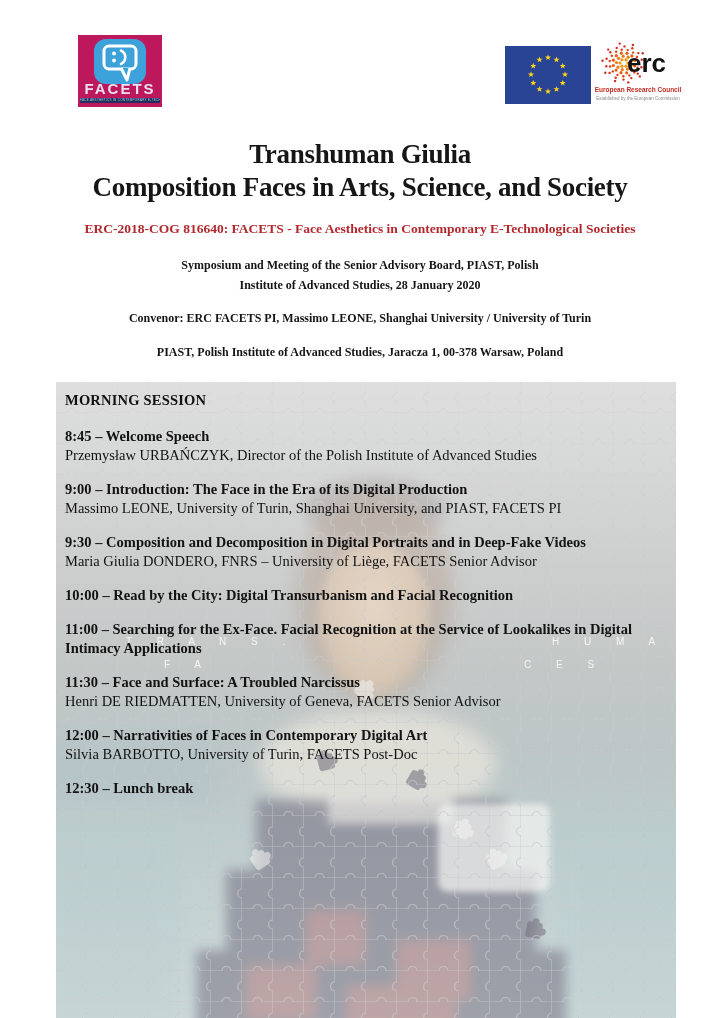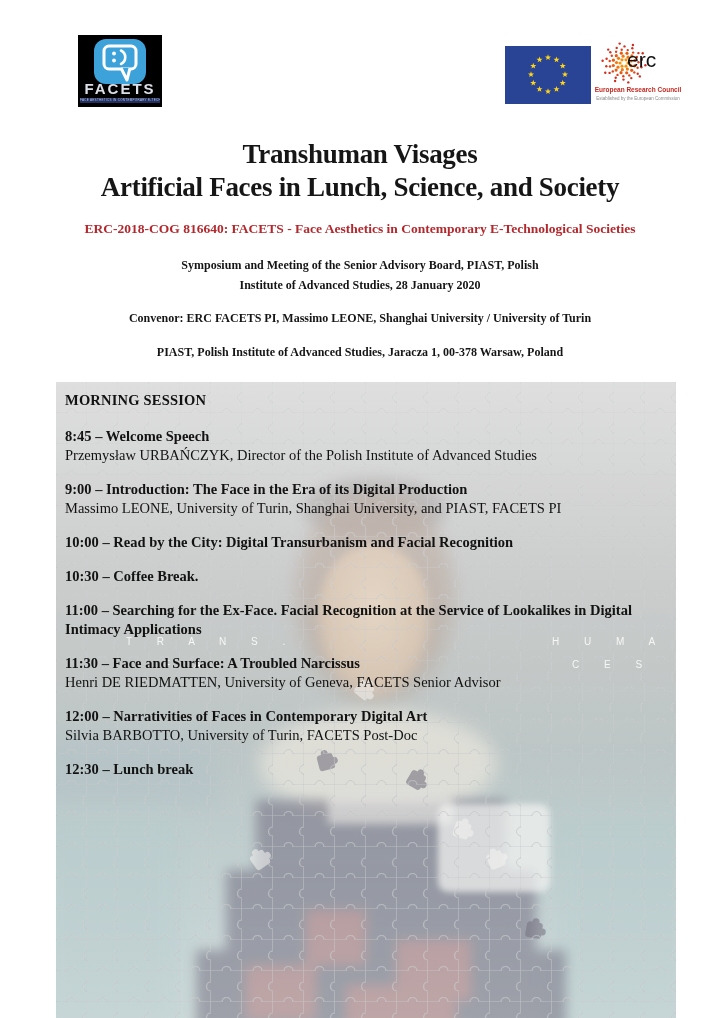--- a/index.html
+++ b/index.html
@@ -1,34 +1,34 @@
 <!DOCTYPE html>
 <html><head>
 <meta charset="utf-8">
 <style>
   * { margin:0; padding:0; box-sizing:border-box; }
   html,body { width:720px; height:1018px; background:#ffffff; overflow:hidden; }
   body { position:relative; font-family:"Liberation Serif", serif; color:#141414; }
 
   
-  .logo-facets { position:absolute; left:78px; top:35px; width:84px; height:72px; background:#000000; }
+  .logo-facets { position:absolute; left:78px; top:35px; width:84px; height:72px; background:#be185d; }
   .fl-square { position:absolute; left:16px; top:4px; width:52px; height:45px; border-radius:12px; background:#3ea2da; }
   .fl-square svg { position:absolute; left:0; top:0; }
   .fl-text { position:absolute; left:0; top:45px; width:100%; text-align:center;
              font-family:"Liberation Sans", sans-serif; font-weight:bold; font-size:15px;
              letter-spacing:2px; color:#eef2fb; opacity:.92; }
   .fl-bar { position:absolute; left:2px; right:2px; top:63px; height:5px; background:#223060;
             overflow:hidden; line-height:5px; white-space:nowrap; font-family:"Liberation Sans", sans-serif;
             font-size:3px; letter-spacing:.3px; color:#b9c4e8; text-align:center; }
 
   .logo-eu { position:absolute; left:505px; top:46px; width:86px; height:58px; background:#2a4495; }
   .logo-erc { position:absolute; left:594px; top:41px; width:88px; height:68px; }
   .erc-dots { position:absolute; left:0; top:0; }
   .erc-text { position:absolute; left:33px; top:7px; font-family:"Liberation Sans", sans-serif;
-              font-weight:normal; font-size:21px; color:#111; }
+              font-weight:bold; font-size:26px; color:#111; }
   .erc-caption { position:absolute; left:0; top:45px; width:100%; text-align:center;
                  font-family:"Liberation Sans", sans-serif; font-weight:bold; font-size:6.5px; color:#c22a21; }
   .erc-subcaption { position:absolute; left:0; top:55px; width:100%; text-align:center;
                     font-family:"Liberation Sans", sans-serif; font-size:4.5px; color:#8a8a8a; }
 
   
   .main-title { position:absolute; left:0; top:138px; width:100%; text-align:center;
                 font-weight:bold; font-size:27px; line-height:33px; color:#161616; letter-spacing:-0.3px; }
   .project-line { position:absolute; left:0; top:221px; width:100%; text-align:center;
                   font-weight:bold; font-size:13.5px; color:#b3282d; }
@@ -81,21 +81,21 @@
   .puzzle-grid { position:absolute; left:0; top:0; z-index:2; }
   .wash { position:absolute; inset:0; z-index:3;
           background:linear-gradient(180deg, rgba(255,255,255,.40) 0%, rgba(255,255,255,.33) 16%,
                       rgba(255,255,255,.26) 38%, rgba(255,255,255,.20) 62%, rgba(255,255,255,.26) 100%); }
 
   .watermark { position:absolute; z-index:4; font-family:"Liberation Sans", sans-serif; font-weight:normal;
                font-size:10px; letter-spacing:11px; color:rgba(255,255,255,.85); white-space:nowrap; }
   .wm1 { left:70px;  top:254px; }
   .wm2 { left:496px; top:254px; }
   .wm3 { left:108px; top:277px; }
-  .wm4 { left:516px; top:277px; }
+  .wm4 { left:468px; top:277px; }
 
   .sched { position:absolute; inset:0; z-index:5; padding:9px 30px 0 9px;
            font-size:14.5px; line-height:19px; color:#121212; }
   .session-title { font-weight:bold; margin-bottom:17px; letter-spacing:.2px; }
   .sched-item { margin-bottom:15px;font-family:Liberation Serif, serif; }
   .sched-title { font-weight:bold; }
   .sched-speakers:empty { display:none; }
 </style>
 </head>
 <body>
@@ -199,22 +199,22 @@
       <circle cx="51.4" cy="24.3" r="1.2" fill="#cf2d20"></circle>
       <circle cx="45.8" cy="35.4" r="1.2" fill="#cf2d20"></circle>
       <circle cx="34.3" cy="41.4" r="1.2" fill="#cf2d20"></circle>
     </svg>
   <div class="erc-text">erc</div>
   <div class="erc-caption">European Research Council</div>
   <div class="erc-subcaption">Established by the European Commission</div>
 </div>
 
 <div class="main-title">
-  <div>Transhuman Visages</div>
-  <div>Artificial Faces in Lunch, Science, and Society</div>
+  <div>Transhuman Giulia</div>
+  <div>Composition Faces in Arts, Science, and Society</div>
 </div>
 
 <div class="project-line">ERC-2018-COG 816640: FACETS - Face Aesthetics in Contemporary E-Technological Societies</div>
 
 <p class="event-p event-symposium">Symposium and Meeting of the Senior Advisory Board, PIAST, Polish Institute of Advanced Studies, 28 January 2020</p>
 <p class="event-p event-convenor">Convenor: ERC FACETS PI, Massimo LEONE, Shanghai University / University of Turin</p>
 <p class="event-p event-venue">PIAST, Polish Institute of Advanced Studies, Jaracza 1, 00-378 Warsaw, Poland</p>
 
 <div class="panel">
 
@@ -272,25 +272,25 @@
 
     <div class="sched-item">
       <div class="sched-title">8:45 – Welcome Speech</div>
       <div class="sched-speakers">Przemysław URBAŃCZYK, Director of the Polish Institute of Advanced Studies</div>
     </div>
     <div class="sched-item">
       <div class="sched-title">9:00 – Introduction: The Face in the Era of its Digital Production</div>
       <div class="sched-speakers">Massimo LEONE, University of Turin, Shanghai University, and PIAST, FACETS PI</div>
     </div>
     <div class="sched-item">
+      <div class="sched-title">9:30 – Composition and Decomposition in Digital Portraits and in Deep-Fake Videos</div>
+      <div class="sched-speakers">Maria Giulia DONDERO, FNRS – University of Liège, FACETS Senior Advisor</div>
+    </div>
+    <div class="sched-item">
       <div class="sched-title">10:00 – Read by the City: Digital Transurbanism and Facial Recognition</div>
-    </div>
-    <div class="sched-item">
-      <div class="sched-title">10:30 – Coffee Break.</div>
-
     </div>
     <div class="sched-item">
       <div class="sched-title">11:00 – Searching for the Ex-Face. Facial Recognition at the Service of Lookalikes in Digital Intimacy Applications</div>
     </div>
     <div class="sched-item">
       <div class="sched-title">11:30 – Face and Surface: A Troubled Narcissus</div>
       <div class="sched-speakers">Henri DE RIEDMATTEN, University of Geneva, FACETS Senior Advisor</div>
     </div>
     <div class="sched-item">
       <div class="sched-title">12:00 – Narrativities of Faces in Contemporary Digital Art</div>

